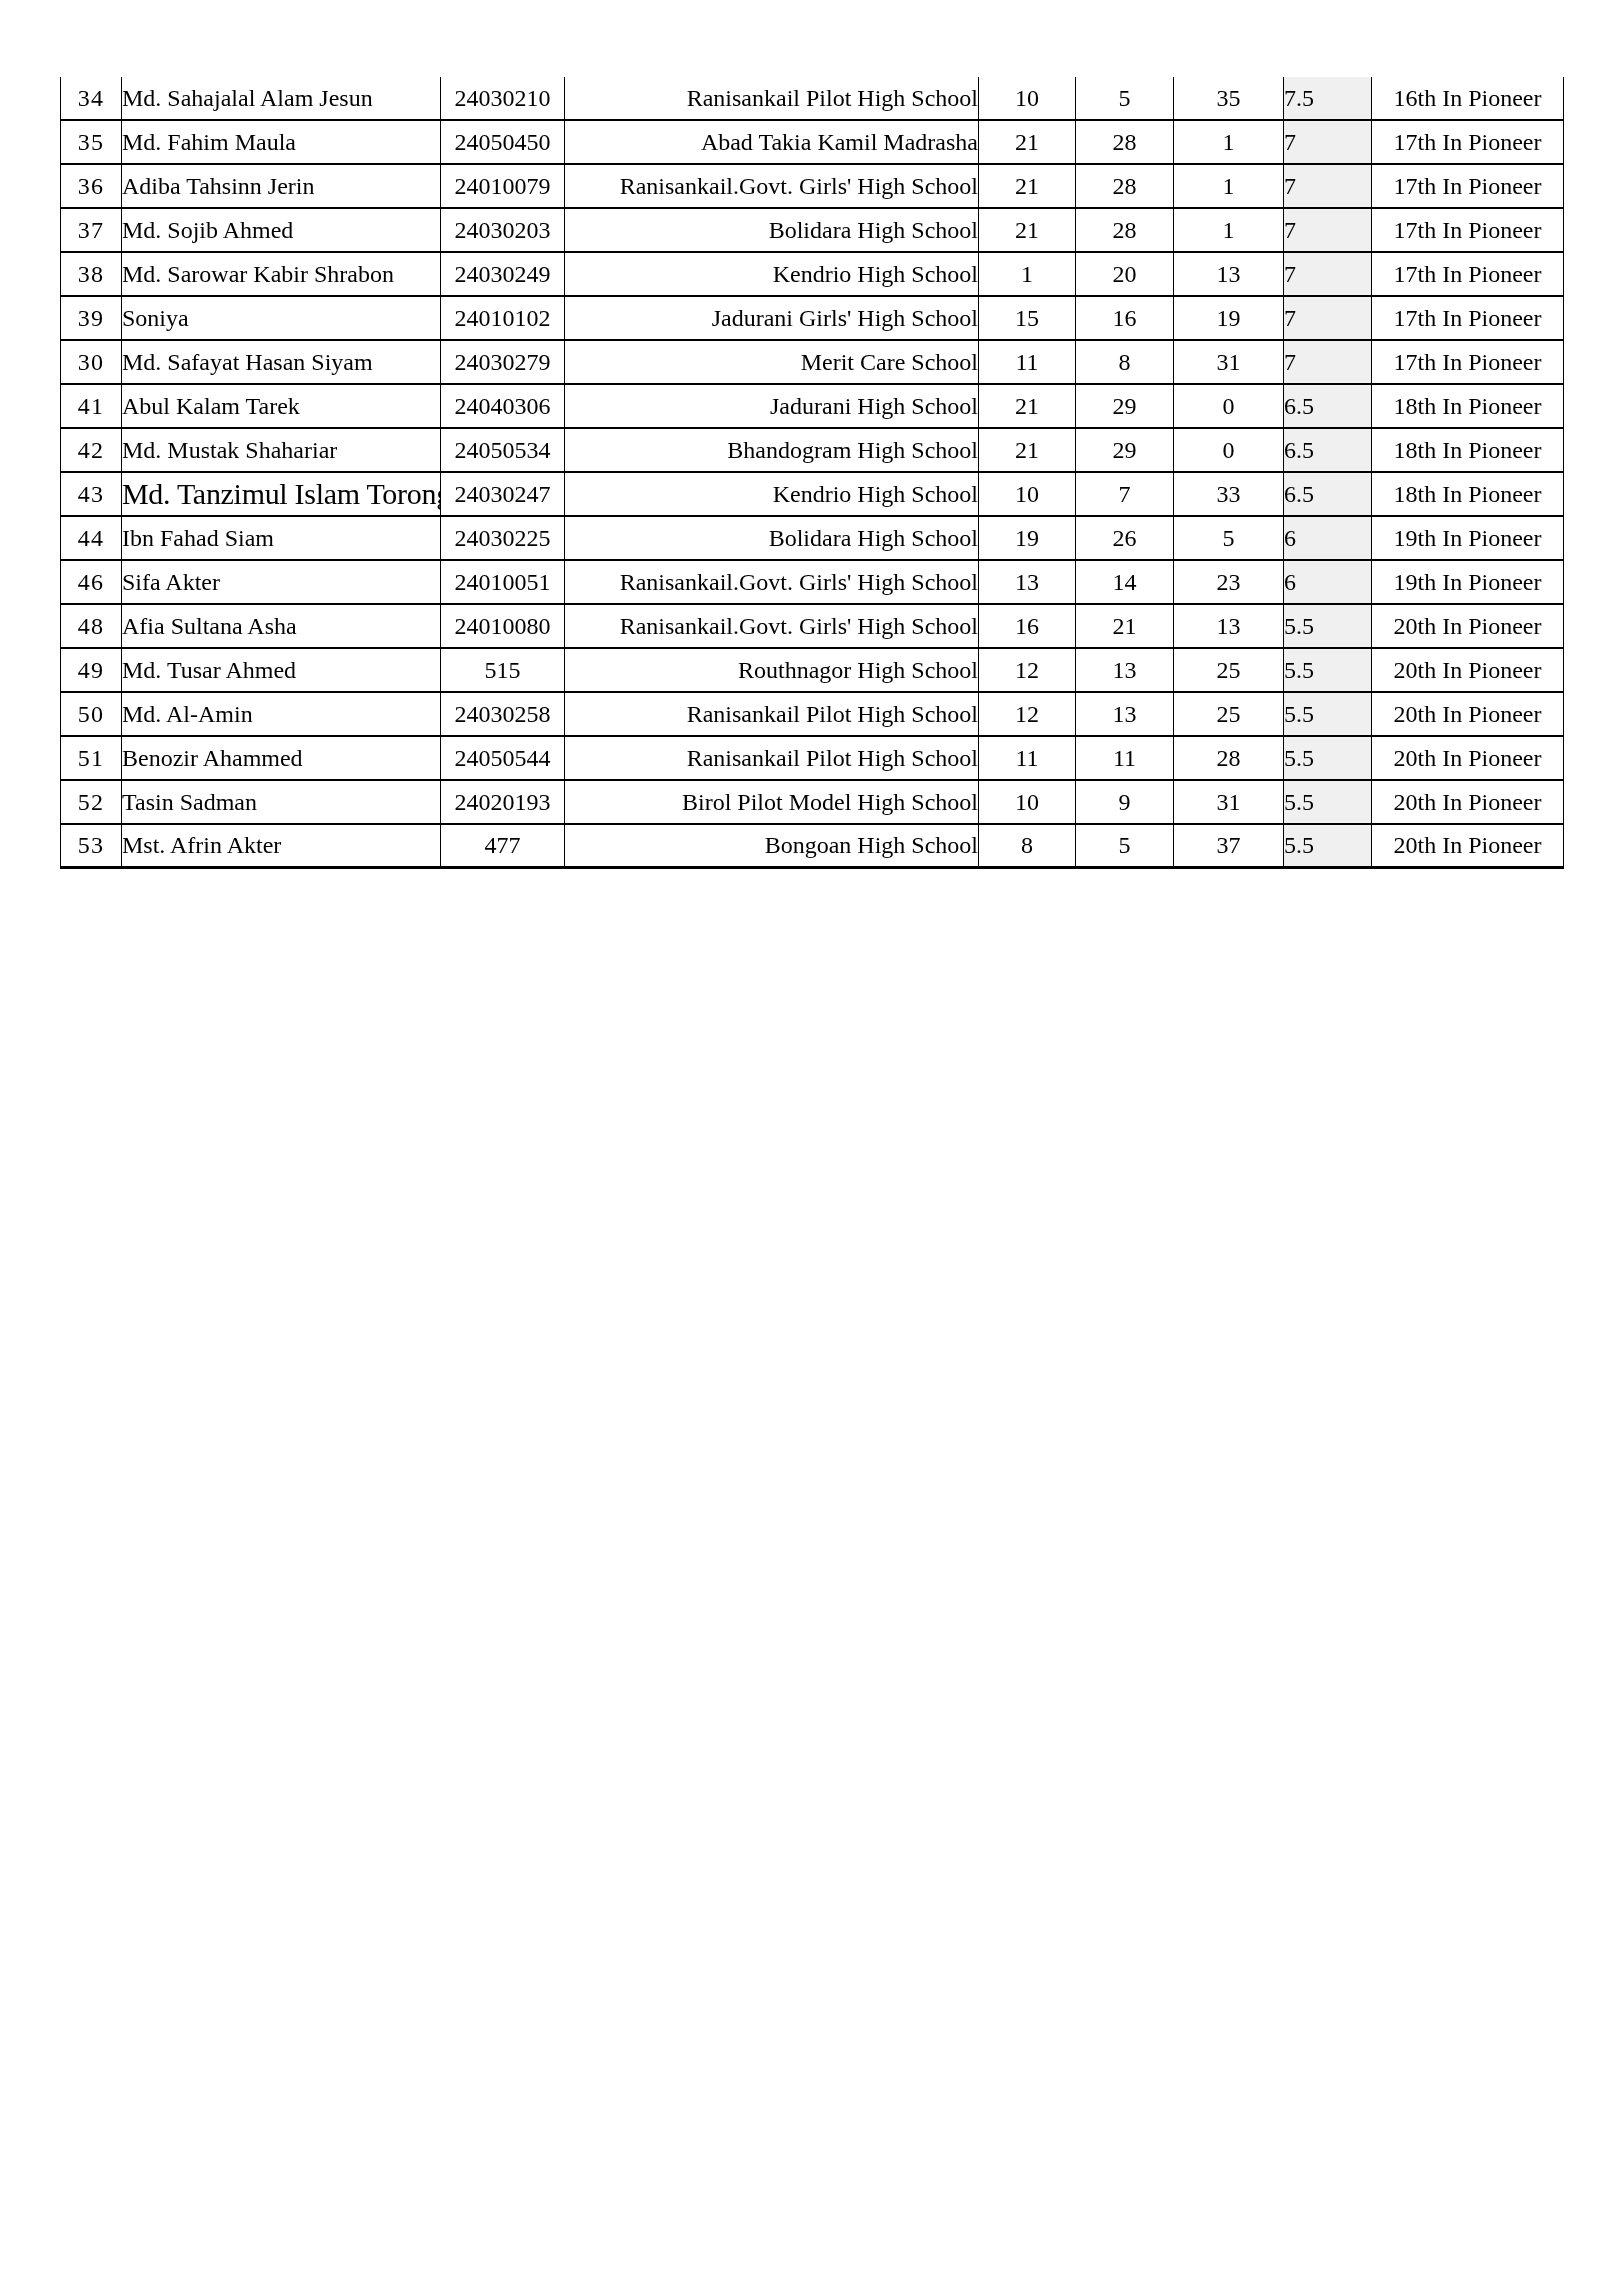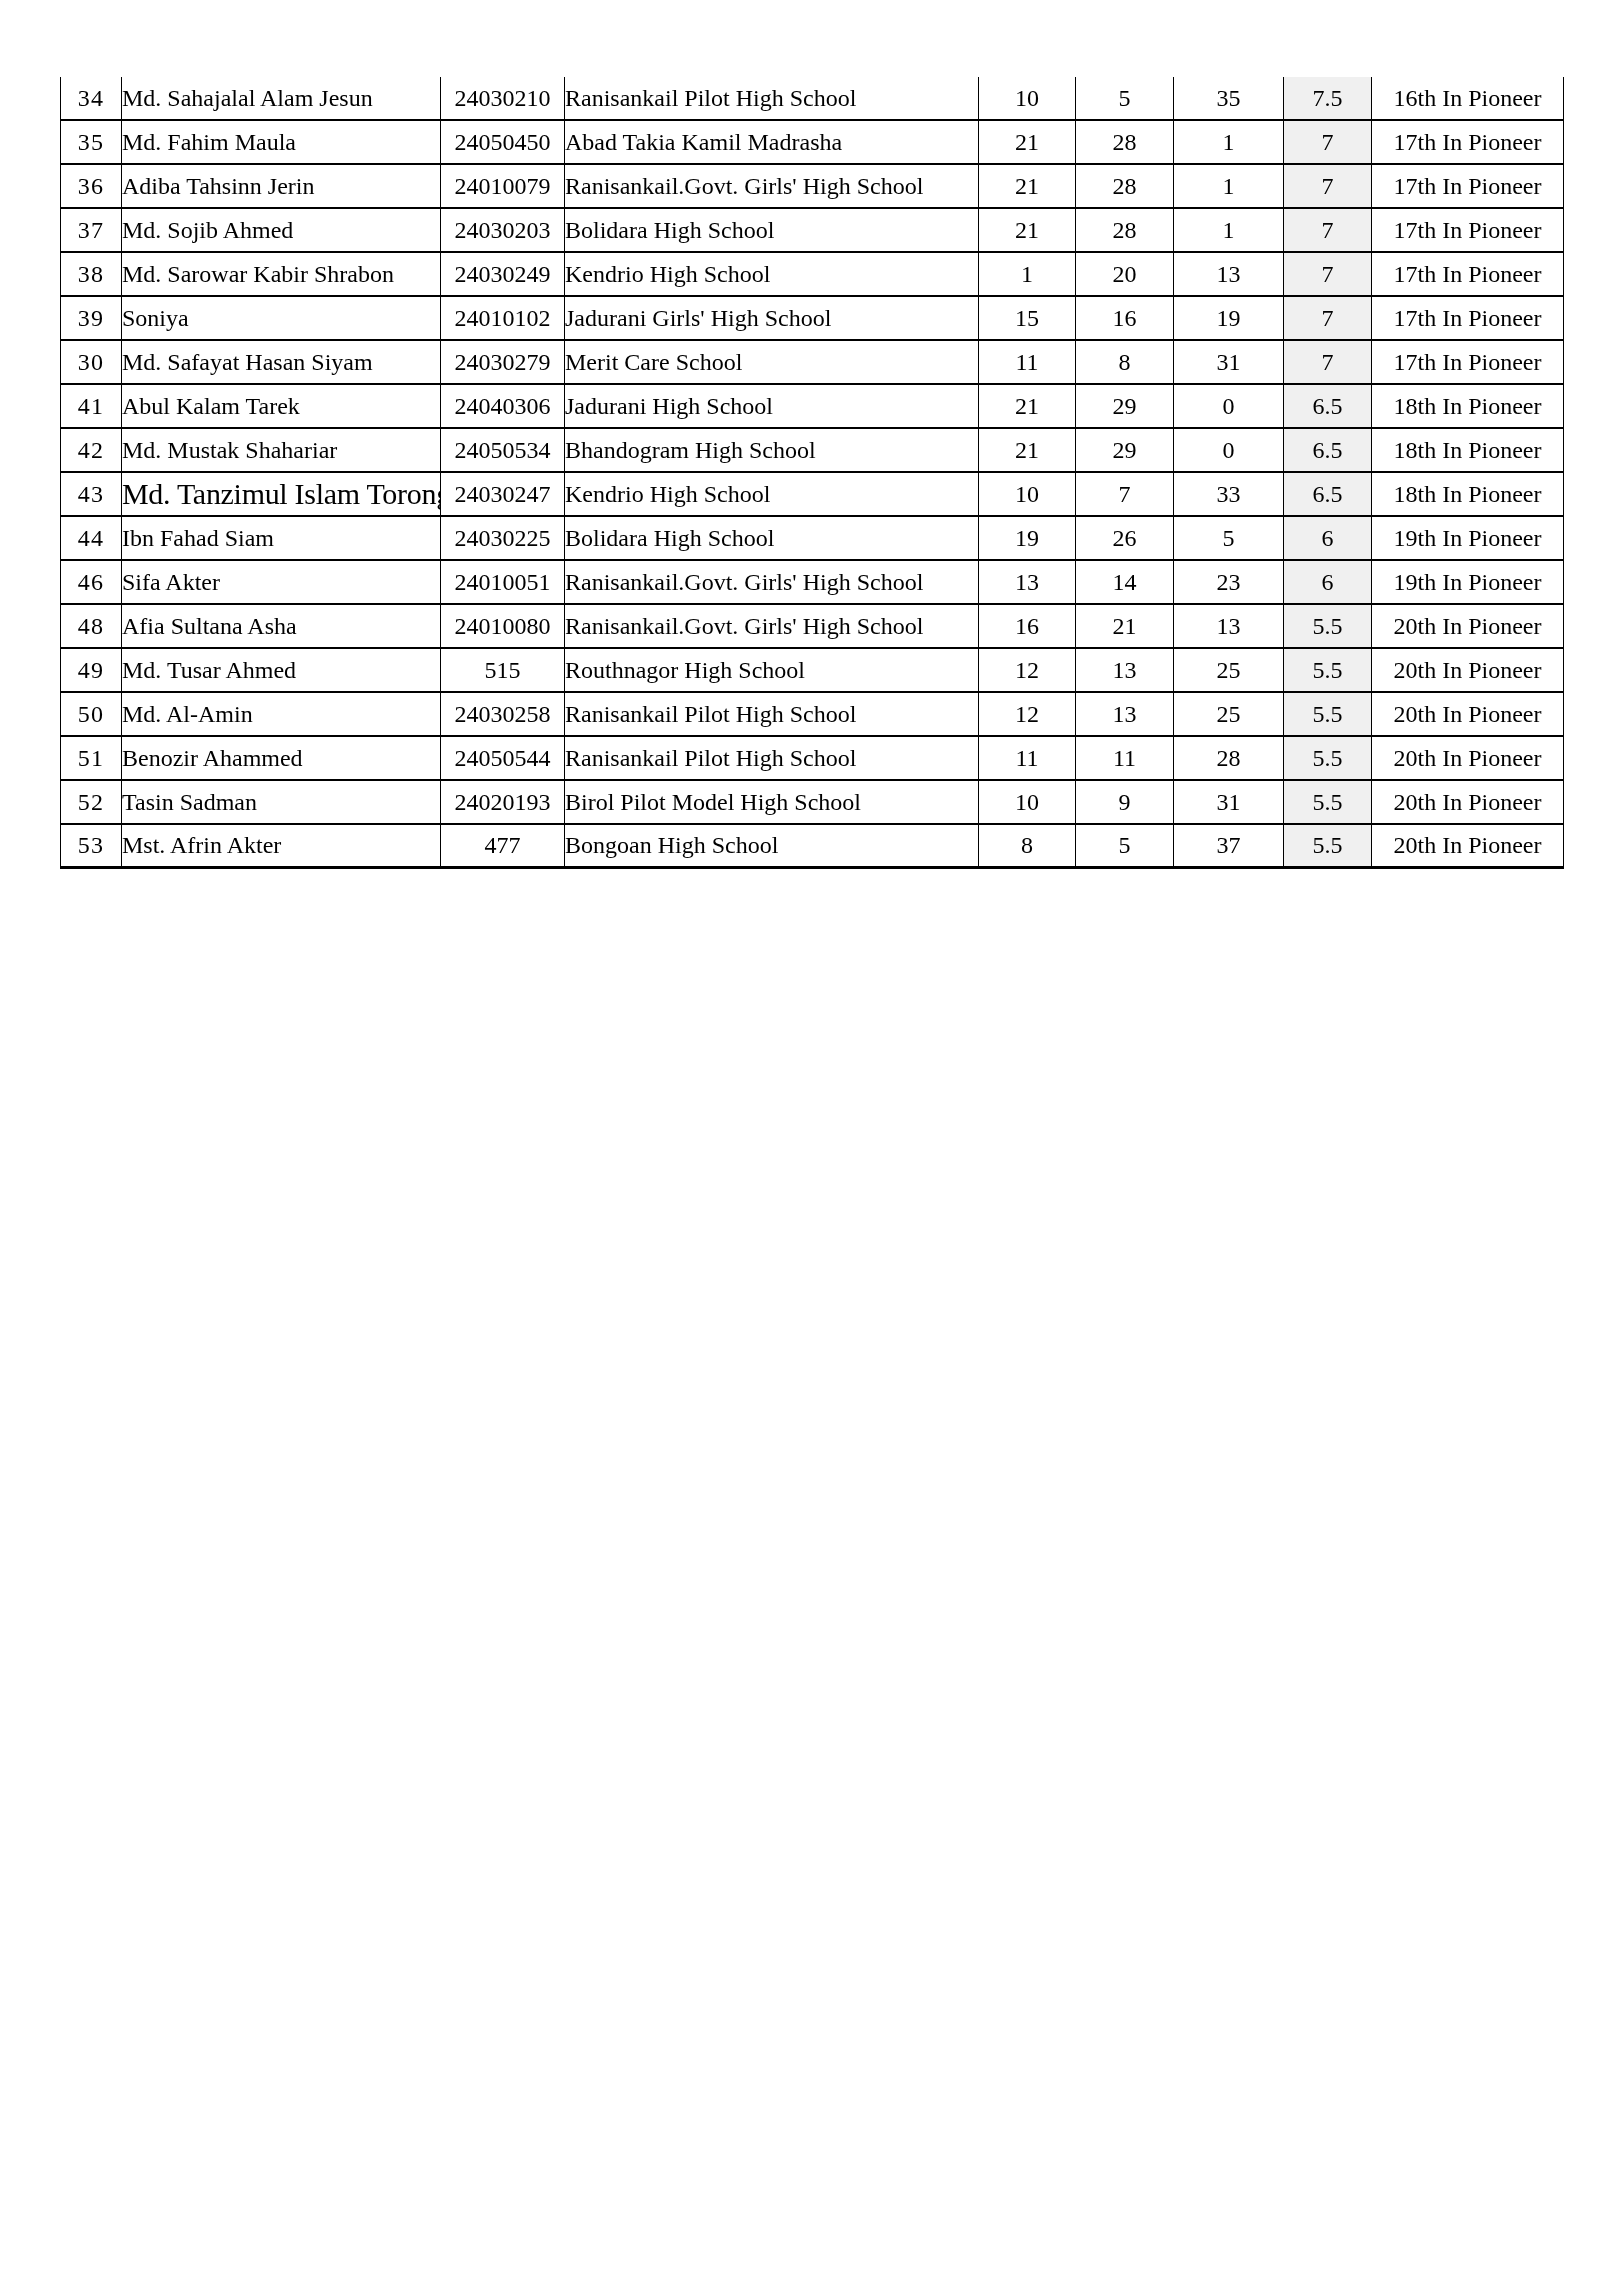--- a/index.html
+++ b/index.html
@@ -39,23 +39,23 @@
   }
   
   table.results td.c0 { border-left: 1.3px solid #000000; }
   
   table.results tr:last-child td { border-bottom: 3.9px solid #000000; }
 
   
   td.c0 { text-align: center; padding-top: 9.2px; letter-spacing: 1.3px; }
   td.c1 { text-align: left;  padding-left: 3.9px;  padding-bottom: 6.5px; }
   td.c2 { text-align: center; padding-bottom: 6.5px; }
-  td.c3 { text-align: left;  padding-left: 3.9px;  padding-bottom: 6.5px; }
+  td.c3 { text-align: right;  padding-left: 3.9px;  padding-bottom: 6.5px; }
   td.c4, td.c5, td.c6 { text-align: center; padding-top: 6.5px; }
-  td.c7 { text-align: center; padding-top: 6.5px; background: var(--score-shade, #f0f0f0); }
+  td.c7 { text-align: left; padding-top: 6.5px; background: var(--score-shade, #f0f0f0); }
   td.c8 { text-align: center; padding-bottom: 6.5px; }
 
   
   table.results tr:nth-child(10) td.c1 { font-size: 30px; letter-spacing: -0.3px; }
 </style>
 </head>
 <body>
 
 <div class="page">
   <table class="results">

